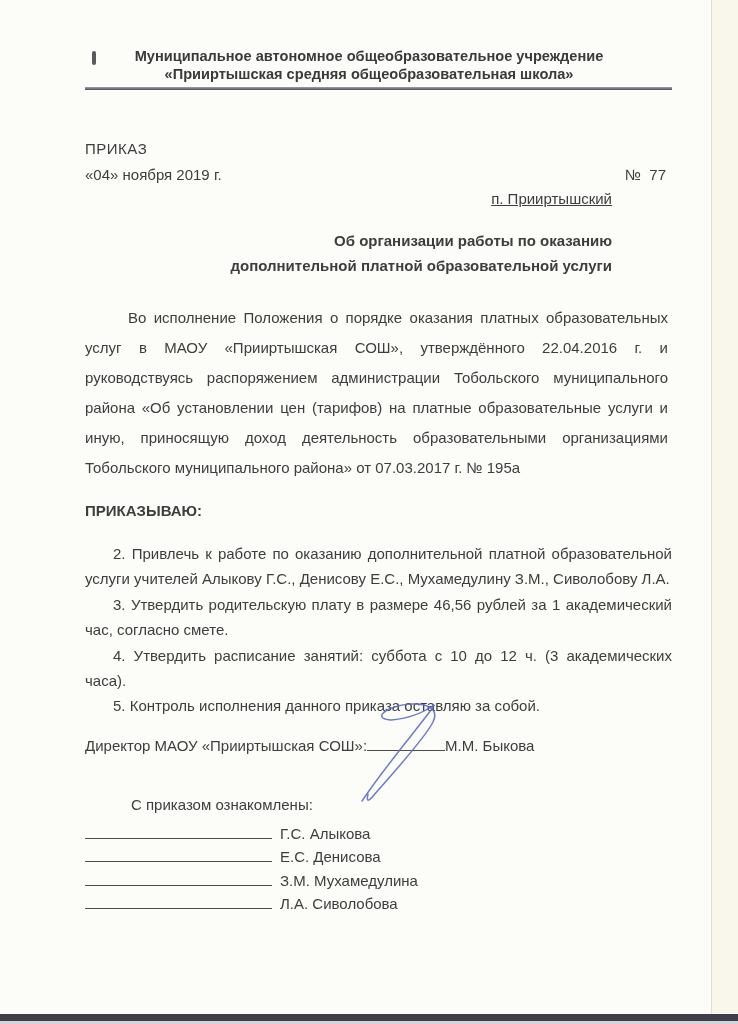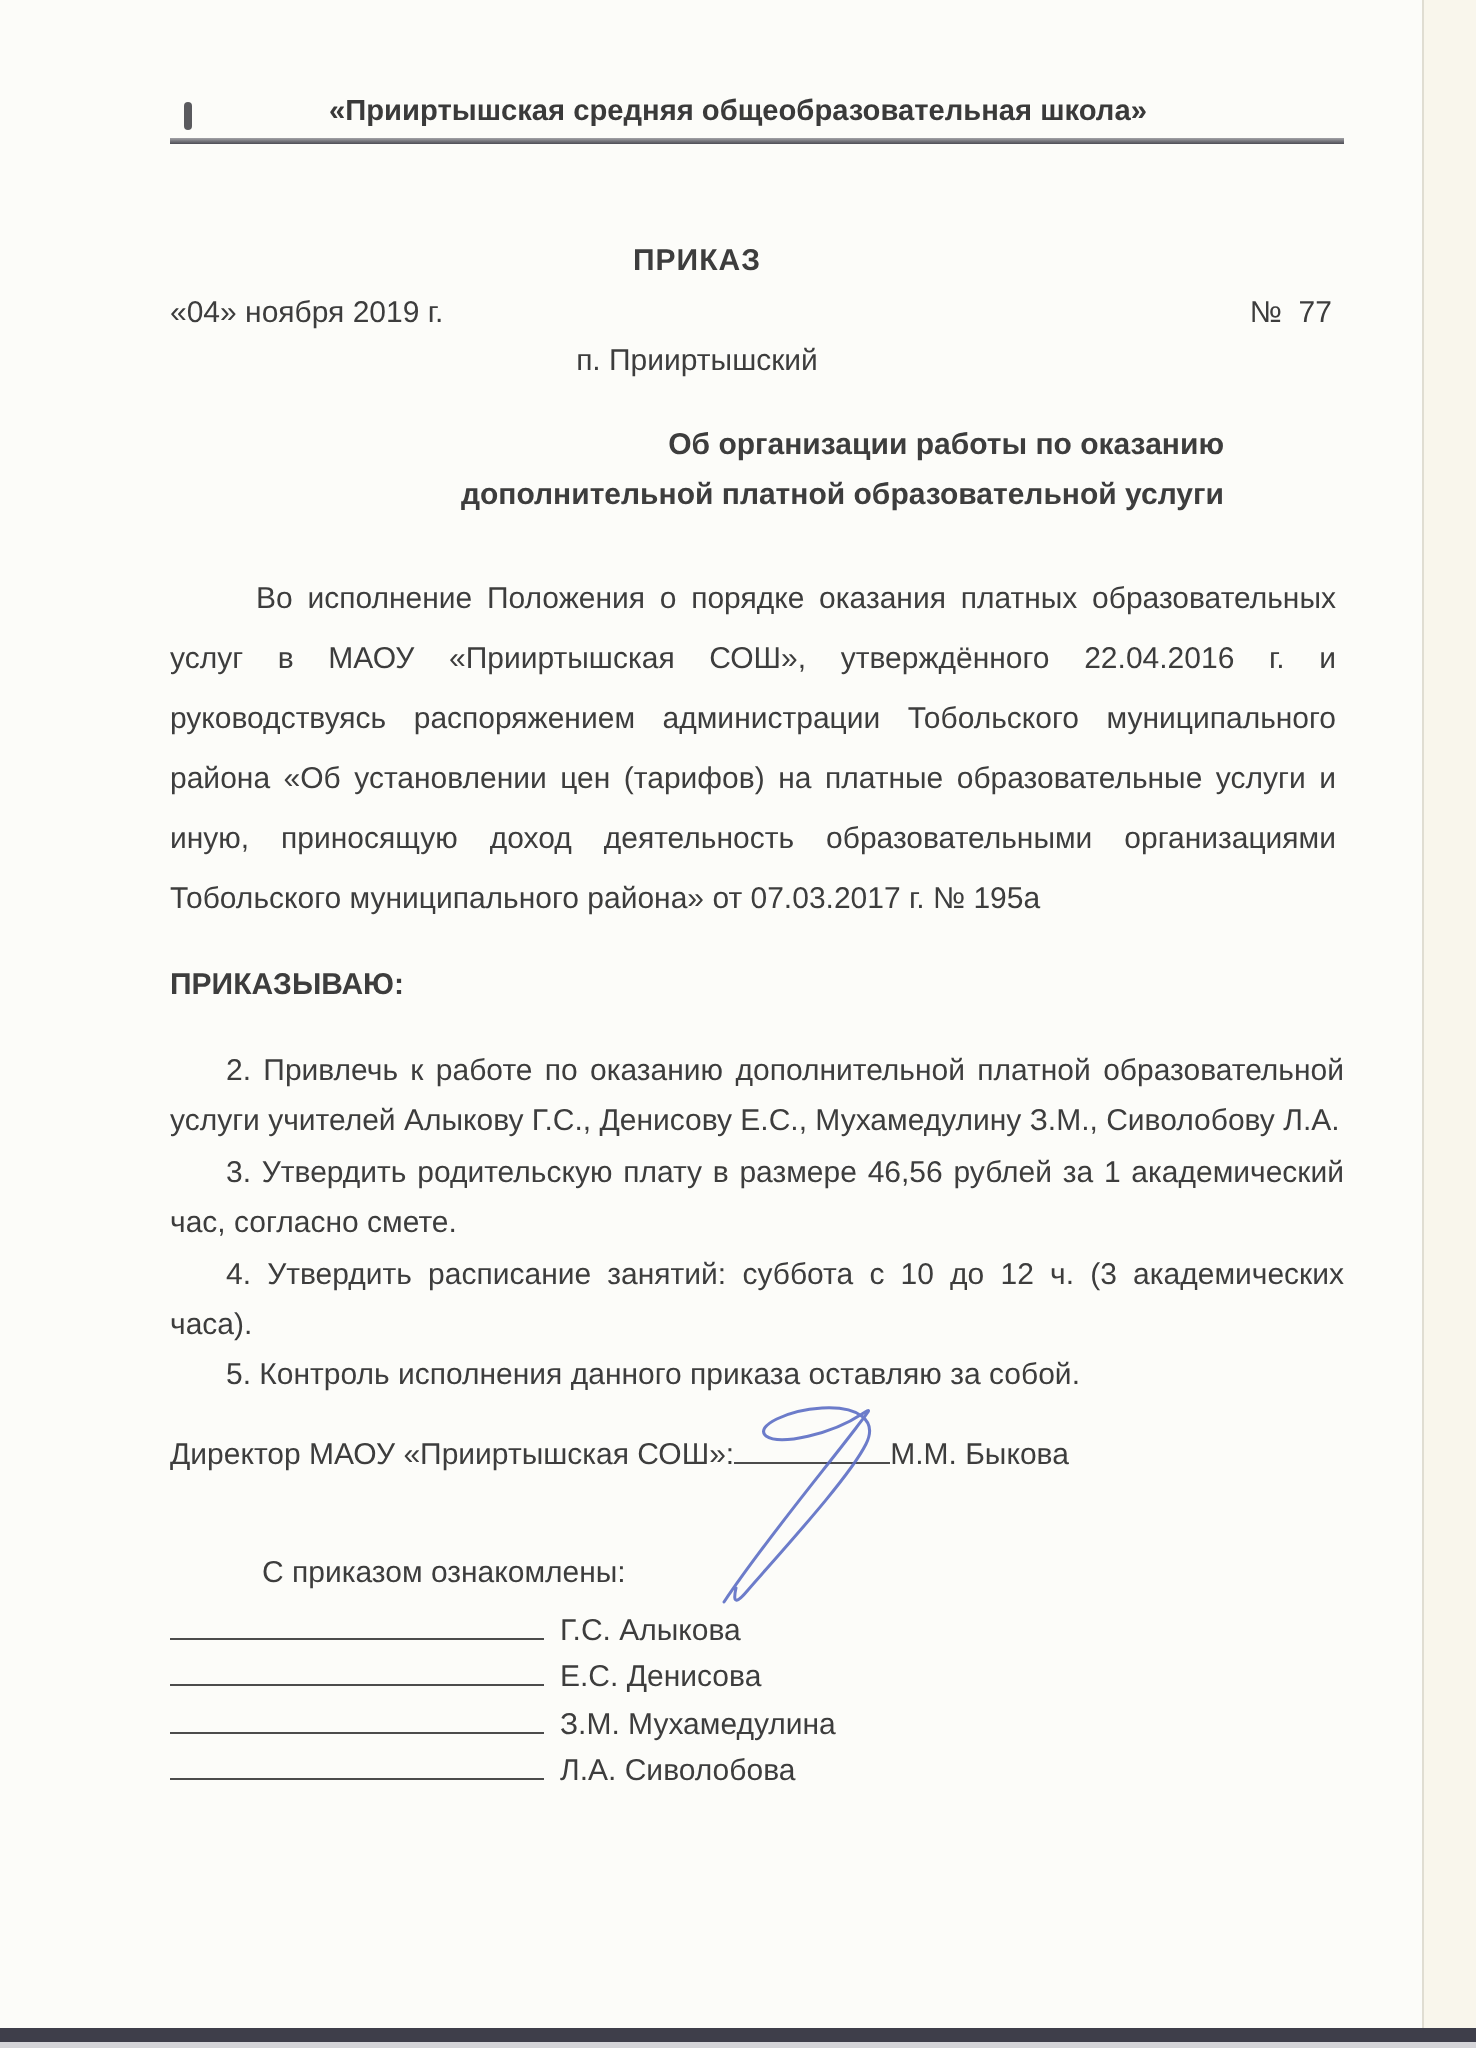--- a/index.html
+++ b/index.html
@@ -31,34 +31,35 @@
     line-height: 18px;
     color: #3a3a3a;
   }
   .header-rule {
     height: 3px;
     margin-top: 4px;
     background: linear-gradient(#a2a2a6, #4d4d55);
   }
   .doc-type {
     margin: 50px 60px 0 0;
-    text-align: center;
-    font-weight: bold;
+    text-align: left;
+    font-weight: normal;
     letter-spacing: 0.5px;
   }
   .meta-row {
     display: flex;
     justify-content: space-between;
     margin-top: 9px;
     gap: 48px;
   }
   .doc-number { white-space: pre; padding-right: 6px; }
   .place {
     margin: 7px 60px 0 0;
-    text-align: center;
+    text-align: right;
+    text-decoration: underline;
   }
   .subject {
     margin: 21px 60px 0 0;
     text-align: right;
     font-weight: bold;
     line-height: 25px;
   }
   .preamble {
     margin: 25px 4px 0 0;
     text-align: justify;
@@ -132,20 +133,21 @@
     border-radius: 2px;
   }
 </style>
 </head>
 <body>
 
 <div class="page">
   <div class="doc">
 
     <div class="org-header">
+      <div>Муниципальное автономное общеобразовательное учреждение</div>
       <div>«Прииртышская средняя общеобразовательная школа»</div>
     </div>
 
     <div class="header-rule"></div>
 
     <div class="doc-type">ПРИКАЗ</div>
 
     <div class="meta-row">
       <span>«04» ноября 2019 г.</span>
       <span class="doc-number">№  77</span>

